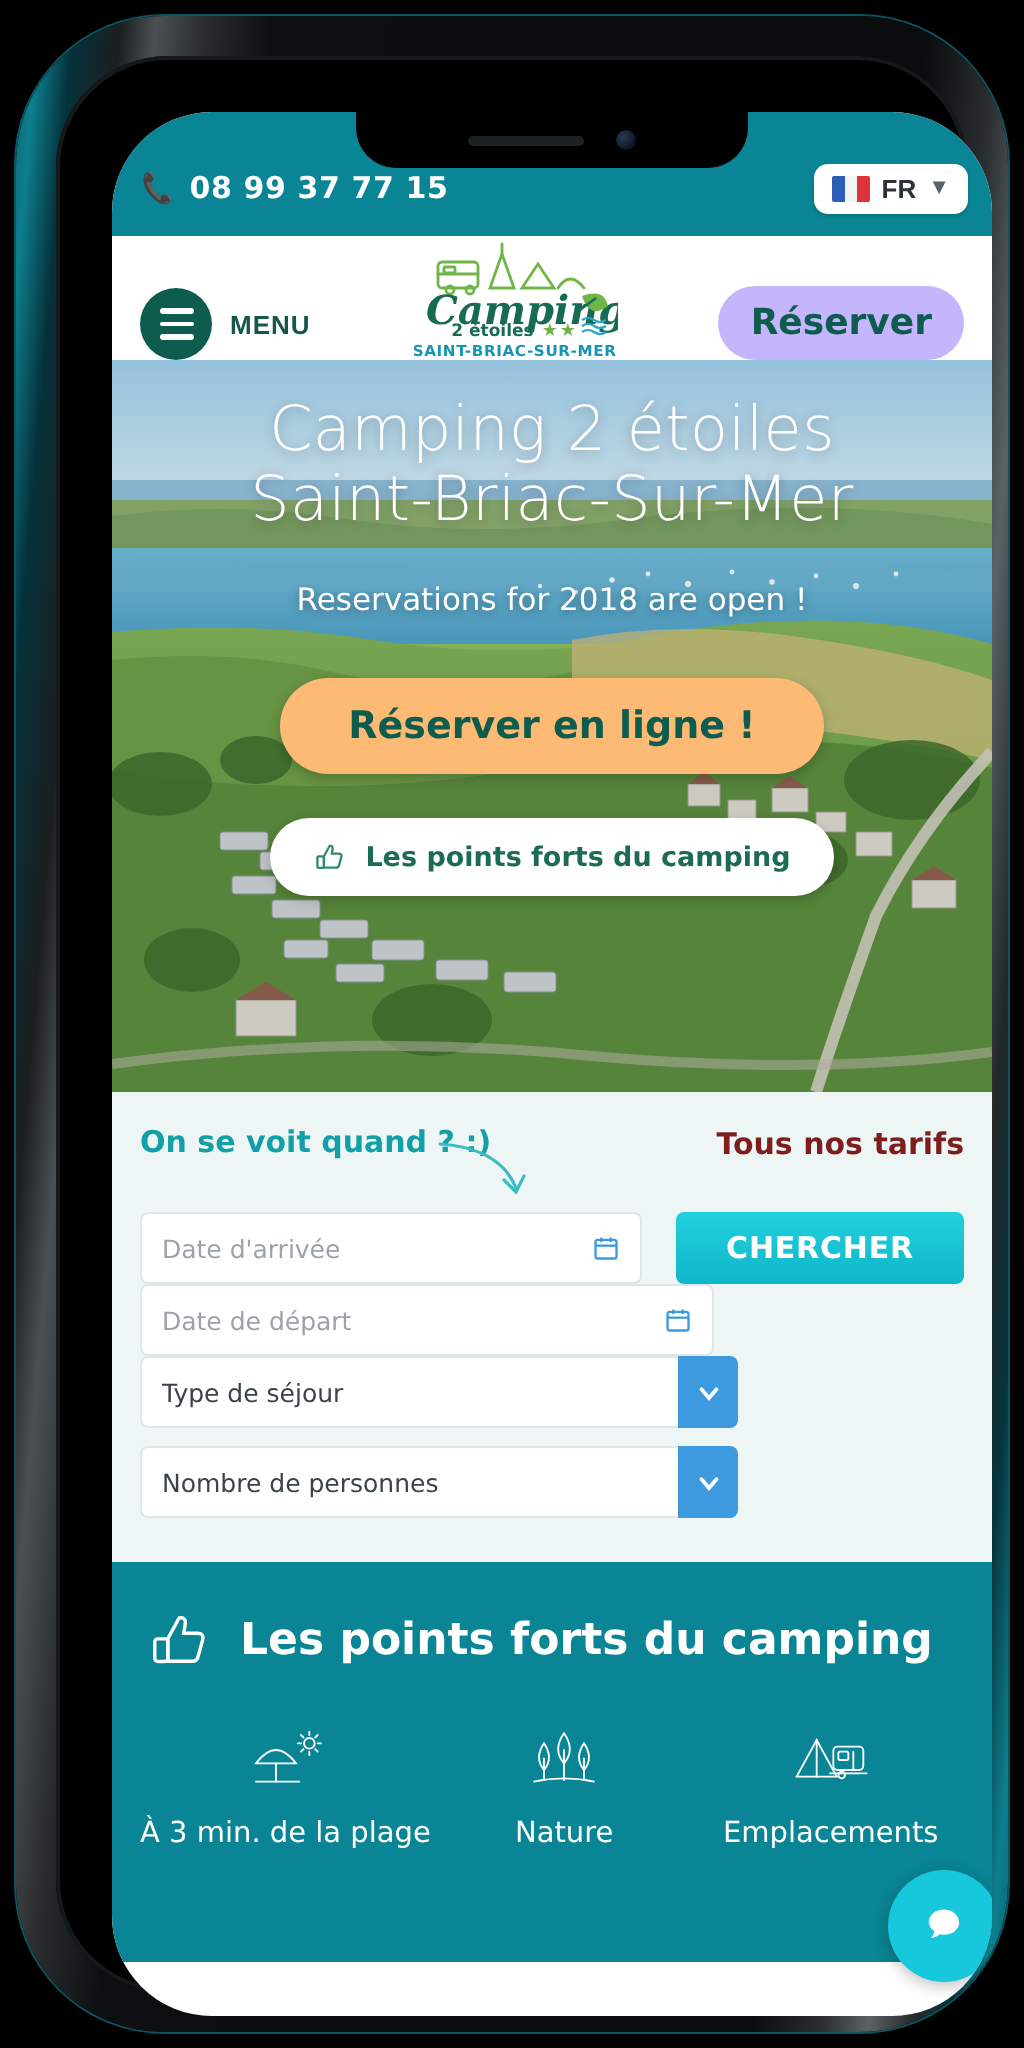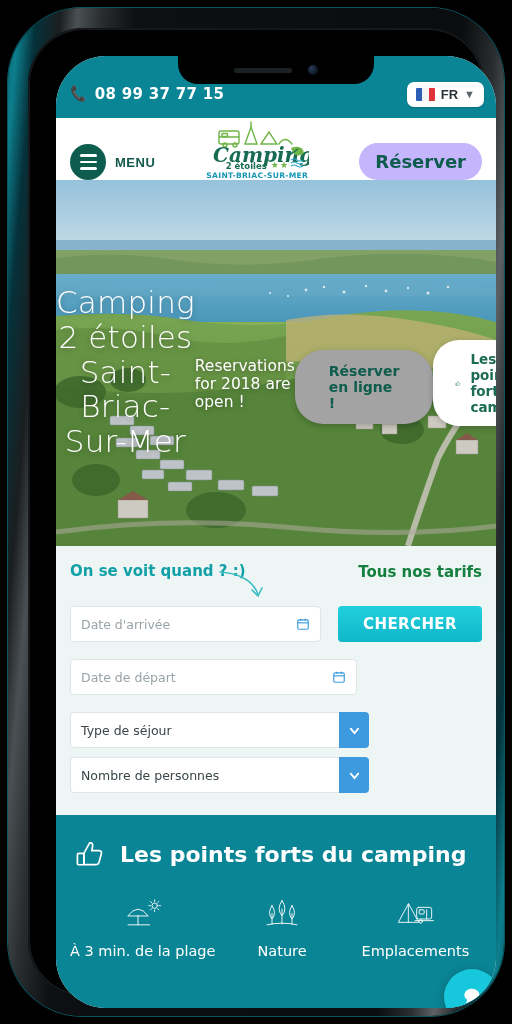--- a/index.html
+++ b/index.html
@@ -117,65 +117,65 @@
   }
 
   
   #hero {
     position: relative; height: 366px; overflow: hidden;
     background: #8cb85a;
   }
   #hero-photo { position:absolute; inset:0; }
   #hero-overlay {
     position: absolute; inset: 0;
-    display: flex; align-items: center;
+    display: flex; flex-direction: column; align-items: center;
     padding-top: 18px;
   }
   #hero-title {
     color: #fff; text-align: center;
     font-size: 31px; line-height: 1.12; font-weight: 300;
     letter-spacing: .2px;
     text-shadow: 0 1px 6px rgba(0,0,0,.30);
     font-family: "DejaVu Sans", sans-serif;
   }
   #hero-sub {
     margin-top: 24px;
     color: #fff; font-size: 15.5px; font-weight: 400;
     text-shadow: 0 1px 5px rgba(0,0,0,.35);
     font-family: "DejaVu Sans", sans-serif;
   }
   #hero-cta {
     margin-top: 30px;
-    background: #a3a3a3; color: #0e5c4d;
+    background: #fdba74; color: #0e5c4d;
     border-radius: 28px; padding: 13px 34px;
-    font-size: 14px; font-weight: 700;
+    font-size: 19px; font-weight: 700;
     box-shadow: 0 2px 6px rgba(0,0,0,.22);
     font-family: "DejaVu Sans", sans-serif;
   }
   #hero-secondary {
     margin-top: 22px;
     background: #fff; color: #1c6b55;
     border-radius: 26px; padding: 11px 22px;
     font-size: 13.5px; font-weight: 700;
     display: flex; align-items: center; gap: 9px;
     box-shadow: 0 2px 6px rgba(0,0,0,.20);
     font-family: "DejaVu Sans", sans-serif;
   }
 
   
   #booking { background: #edf6f5; padding: 16px 14px 22px; }
   #booking-head {
     display:flex; align-items: flex-start; justify-content: space-between;
     margin-bottom: 6px; position: relative; height: 38px;
   }
   #booking-q { color: #12a0a8; font-size: 15px; font-weight: 600; font-family: "DejaVu Sans", sans-serif; }
-  #booking-tarifs { color: #15803d; font-size: 15px; font-weight: 700; font-family: "DejaVu Sans", sans-serif; padding-top:1px; }
+  #booking-tarifs { color: #7f1d1d; font-size: 15px; font-weight: 700; font-family: "DejaVu Sans", sans-serif; padding-top:1px; }
   #arrow-wrap { position: absolute; left: 148px; top: 4px; }
 
-  .form-row { display: flex; gap: 11px; margin-bottom: 17px; }
+  .form-row { display: flex; gap: 11px; margin-bottom: 0; }
   .field {
     flex: 1;
     background: #fff; border: 1px solid #dfe6e7; border-radius: 4px;
     height: 36px; display: flex; align-items: center;
     padding: 0 10px; justify-content: space-between;
   }
   .field .ph { color: #9aa4a8; font-size: 12.5px; font-family: "DejaVu Sans", sans-serif; }
   #search-btn {
     width: 144px; margin-left: 6px;
     border-radius: 4px; height: 36px;

